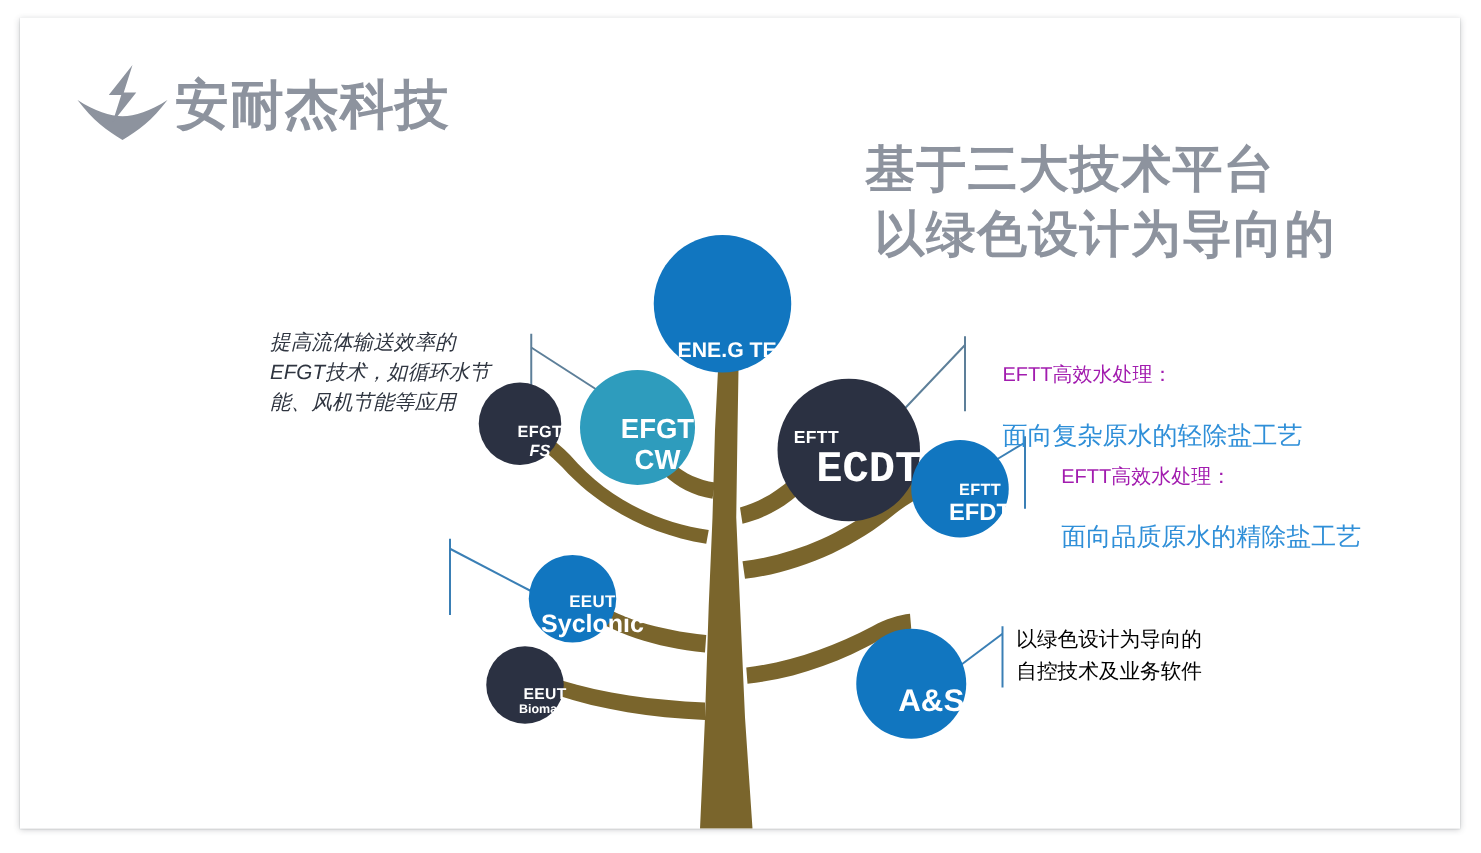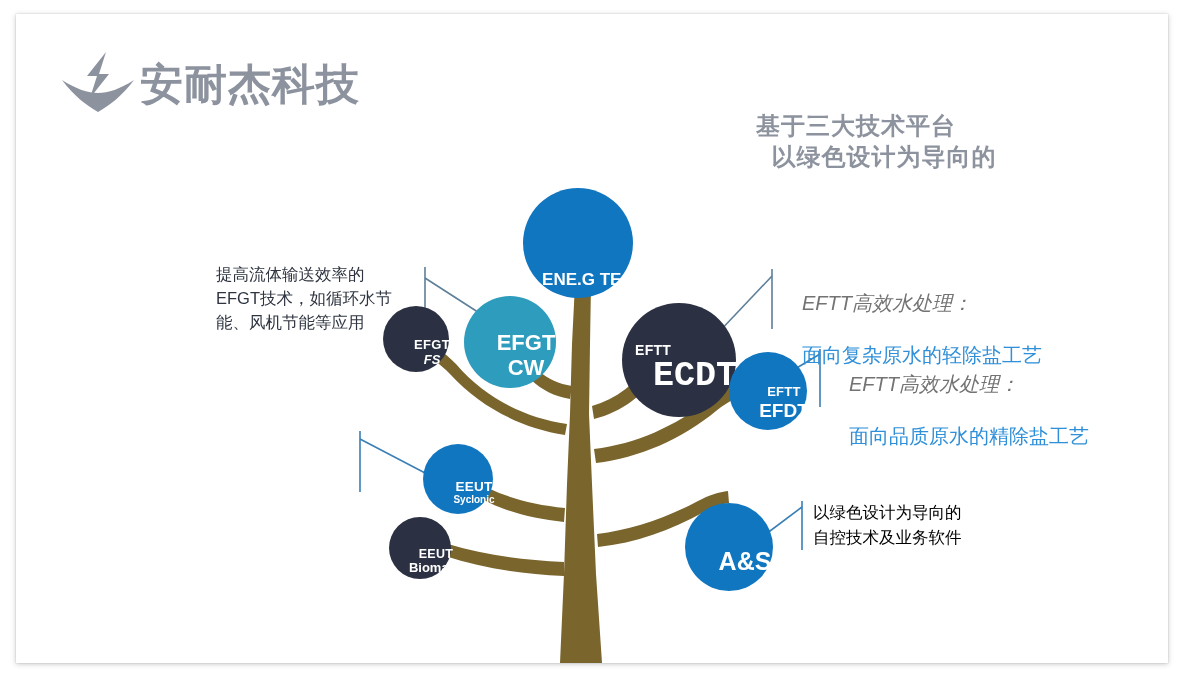--- a/index.html
+++ b/index.html
@@ -65,21 +65,21 @@
     white-space: nowrap;
   }
 
   
   .headline {
     position: absolute;
     left: 560px;
     top: 96px;
     width: 560px;
     color: #8d939e;
-    font-size: 24px;
+    font-size: 40px;
     font-weight: bold;
     line-height: 1.30;
     letter-spacing: 1px;
   }
   .headline .line1 { display: block; text-align: center; }
   .headline .line2 { display: block; text-align: center; padding-left: 56px; }
 
   
   .tree-canvas {
     position: absolute;
@@ -114,24 +114,23 @@
     position: absolute;
     line-height: 1.44;
     white-space: pre-line;
   }
   .annot-left {
     font-size: 16.5px;
     color: #2f3540;
     text-align: left;
   }
   .annot-right-title {
-    font-size: 20px;
-    color: #737373;
+    font-size: 16px;
+    color: #a21caf;
     line-height: 1.45;
-    font-style: italic;
   }
   .annot-right-sub {
     font-size: 20px;
     color: #2f8fd8;
     line-height: 1.45;
   }
   .annot-plain {
     font-size: 16.5px;
     color: #000000;
     line-height: 1.5;
@@ -233,33 +232,33 @@
       <span class="main" style="font-size:35px; margin-top:-2px;font-family:Liberation Mono, monospace;">ECDT</span>
     </div>
 
     <div class="node-label" style="left:768px; top:389px;">
       <span class="sub" style="font-size:13px;">EFTT</span>
       <span class="main" style="font-size:19px;text-align:center;">EFDT</span>
     </div>
 
     <div class="node-label" style="left:458px; top:478px;">
       <span class="sub" style="font-size:13.5px;">EEUT</span>
-      <span class="main" style="font-size:10px;">Syclonic</span>
+      <span class="main" style="font-size:20px;">Syclonic</span>
     </div>
 
     <div class="node-label" style="left:420px; top:547px;">
       <span class="sub" style="font-size:12.5px;">EEUT</span>
-      <span class="main" style="font-size:13px;">Biomass</span>
+      <span class="main" style="font-size:10px;">Biomass</span>
     </div>
 
     <div class="node-label" style="left:729px; top:547px;">
       <span class="main" style="font-size:25px;">A&amp;S</span>
     </div>
 
-    <div class="annot annot-left" style="left:200px; top:249px; width:215px;">提高流体输送效率的
+    <div class="annot annot-left" style="left:200px; top:249px; width:215px;font-style:italic;">提高流体输送效率的
 EFGT技术，如循环水节
 能、风机节能等应用</div>
 
 
     <div class="annot" style="left:786px; top:252px; width:360px;">
       <div class="annot-right-title">EFTT高效水处理：</div>
       <div class="annot-right-sub">面向复杂原水的轻除盐工艺</div>
     </div>
 
     <div class="annot" style="left:833px; top:333px; width:360px;">

